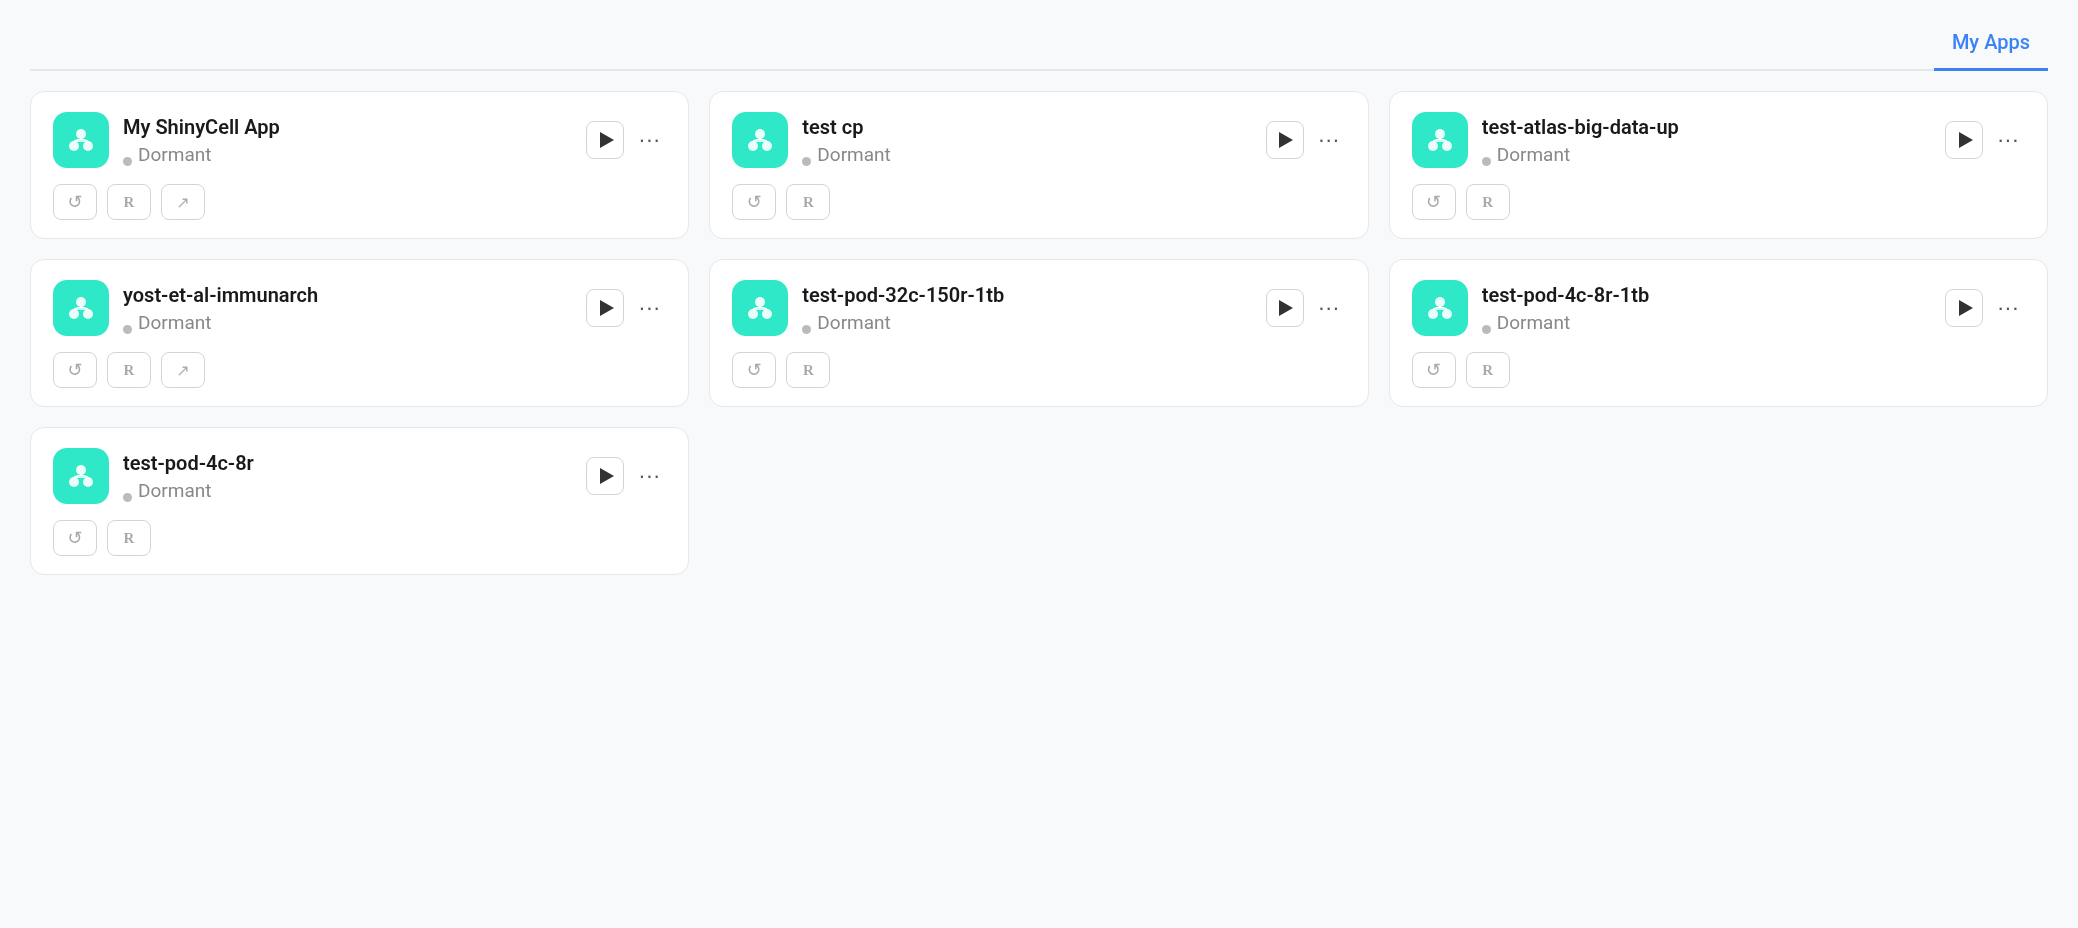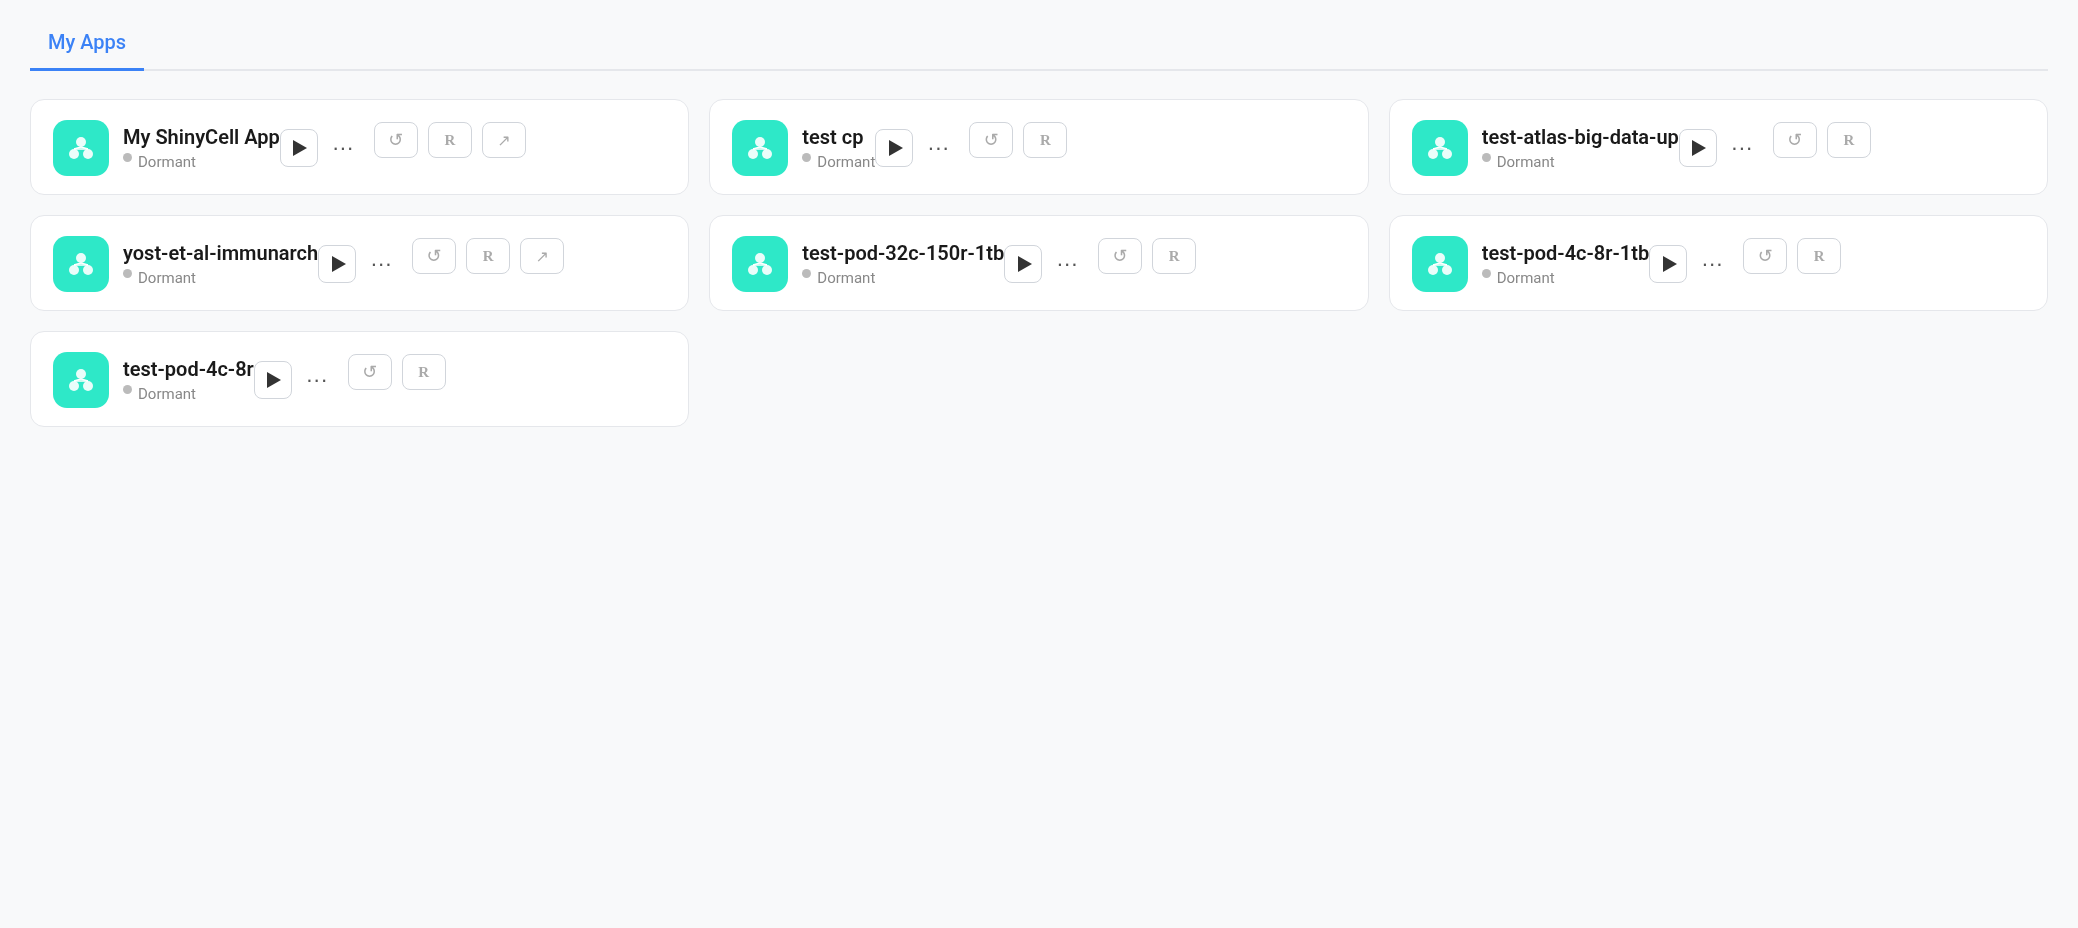--- a/index.html
+++ b/index.html
@@ -9,22 +9,23 @@
       font-family: -apple-system, BlinkMacSystemFont, 'Segoe UI', Roboto, sans-serif;
       color: #222;
       padding: 20px 30px;
     }
 
     
     .tabs {
       display: flex;
       align-items: center;
       border-bottom: 2px solid #e5e7eb;
-      margin-bottom: 28px;
+      margin-bottom: 20px;
       gap: 0;
+      justify-content: flex-end;
     }
 
     .tab {
       padding: 10px 18px 14px 18px;
       font-size: 20px;
       font-weight: 500;
       cursor: pointer;
       color: #888;
       display: flex;
       align-items: center;
@@ -54,21 +55,21 @@
       gap: 20px;
     }
 
     
     .app-card {
       background: #fff;
       border: 1px solid #e5e7eb;
       border-radius: 14px;
       padding: 20px 22px 18px 22px;
       display: flex;
-      flex-direction: row;
+      flex-direction: column;
       gap: 14px;
     }
 
     .card-top {
       display: flex;
       align-items: center;
       justify-content: space-between;
     }
 
     .card-info {
@@ -104,24 +105,24 @@
       font-weight: 600;
       color: #1a1a1a;
       white-space: nowrap;
       overflow: hidden;
       text-overflow: ellipsis;
       max-width: 280px;
     }
 
     .app-status {
       display: flex;
-      align-items: flex-start;
+      align-items: flex-end;
       gap: 6px;
       margin-top: 4px;
-      font-size: 15px;
+      font-size: 19px;
       color: #888;
     }
 
     .status-dot {
       width: 9px;
       height: 9px;
       border-radius: 50%;
       background: #bbb;
       flex-shrink: 0;
     }

